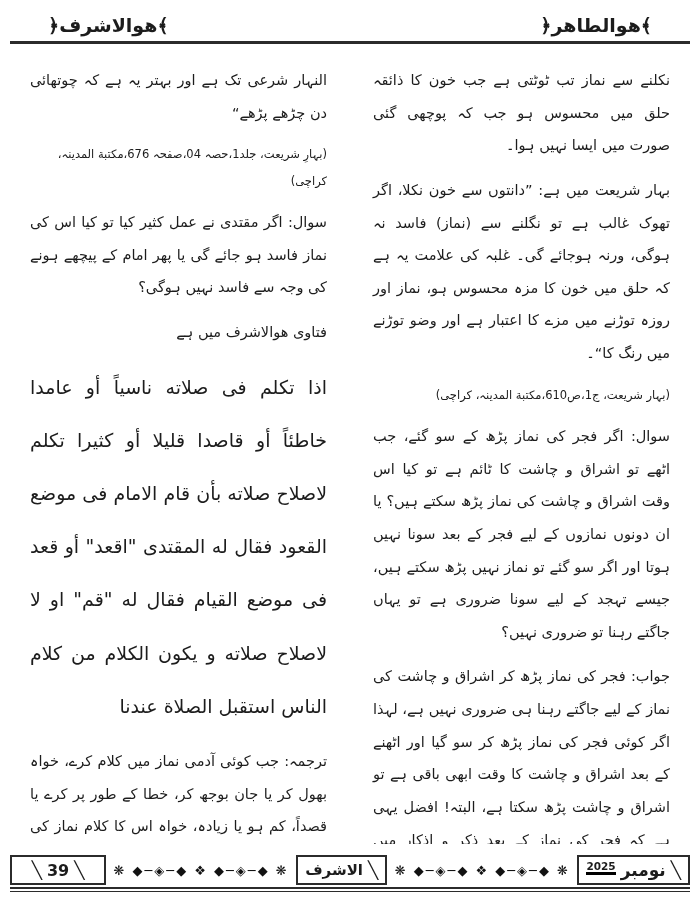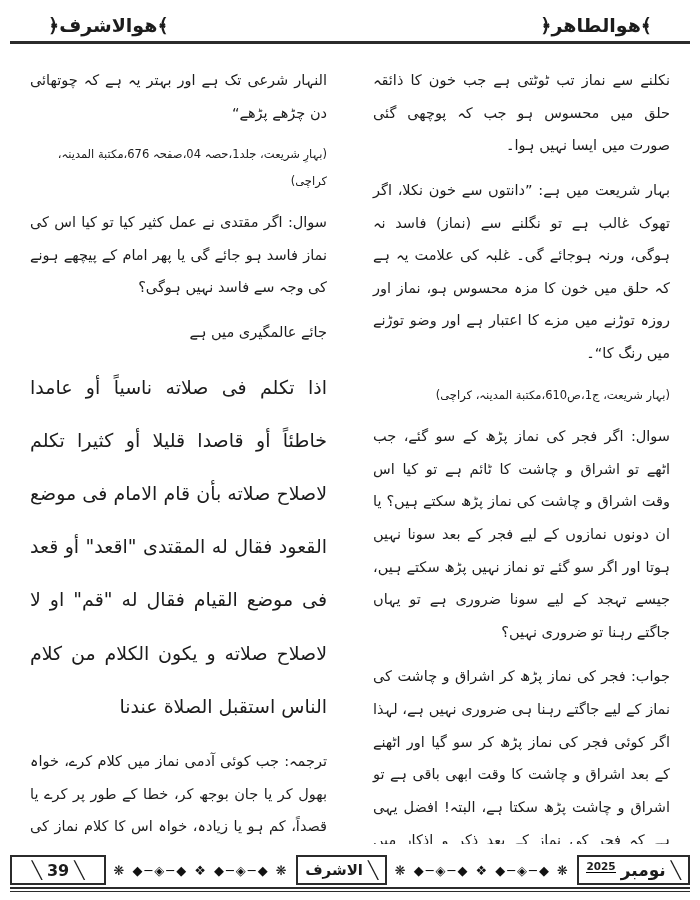--- a/index.html
+++ b/index.html
@@ -31,21 +31,21 @@
   
   .footer { position:absolute; left:10px; right:10px; bottom:8px; }
   .fband { display:flex; align-items:stretch; gap:5px; height:30px; }
   .fbox {
     box-sizing:border-box; border:2px solid #2b2b2b; background:#fff;
     display:flex; align-items:center; justify-content:center;
     gap:5px; padding:0 7px; font-weight:bold; font-size:15px; white-space:nowrap;
   }
   .fbox .slash { font-weight:normal; font-size:17px; line-height:1; }
   .fbox.page-num { min-width:96px; font-size:16px; }
-  .fbox.date .year  { font-size:10.5px; border-bottom:1px solid #000000; align-self:flex-start; margin-top:3px; }
+  .fbox.date .year  { font-size:10.5px; border-bottom:3px solid #000000; align-self:flex-start; margin-top:3px; }
   .fbox.date .month { font-size:17px; }
   .orn {
     flex:1 1 0; min-width:0; overflow:hidden;
     display:flex; align-items:center; justify-content:center;
     font-size:13px; letter-spacing:2px; white-space:nowrap; color:#111;
   }
   .bottom-rule { margin-top:2px; height:2px; border-top:2px solid #2b2b2b; border-bottom:1px solid #2b2b2b; }
 </style>
 </head>
 <body>
@@ -65,21 +65,21 @@
       <p class="body">بہار شریعت میں ہے: ”دانتوں سے خون نکلا، اگر تھوک غالب ہے تو نگلنے سے (نماز) فاسد نہ ہوگی، ورنہ ہوجائے گی۔ غلبہ کی علامت یہ ہے کہ حلق میں خون کا مزہ محسوس ہو، نماز اور روزہ توڑنے میں مزے کا اعتبار ہے اور وضو توڑنے میں رنگ کا“۔</p>
       <p class="citation">(بہار شریعت، ج1،ص610،مکتبة المدینہ، کراچی)</p>
       <p class="body">سوال: اگر فجر کی نماز پڑھ کے سو گئے، جب اٹھے تو اشراق و چاشت کا ٹائم ہے تو کیا اس وقت اشراق و چاشت کی نماز پڑھ سکتے ہیں؟ یا ان دونوں نمازوں کے لیے فجر کے بعد سونا نہیں ہوتا اور اگر سو گئے تو نماز نہیں پڑھ سکتے ہیں، جیسے تہجد کے لیے سونا ضروری ہے تو یہاں جاگتے رہنا تو ضروری نہیں؟</p>
       <p class="body">جواب: فجر کی نماز پڑھ کر اشراق و چاشت کی نماز کے لیے جاگتے رہنا ہی ضروری نہیں ہے، لہذا اگر کوئی فجر کی نماز پڑھ کر سو گیا اور اٹھنے کے بعد اشراق و چاشت کا وقت ابھی باقی ہے تو اشراق و چاشت پڑھ سکتا ہے، البتہ! افضل یہی ہے کہ فجر کی نماز کے بعد ذکر و اذکار میں مشغول رہیں یہاں تک کہ اشراق کا ٹائم ہو جائے پھر اشراق پڑھیں اور چاشت کی نماز کے لیے افضل وقت یہ ہے کہ چوتھائی دن چڑھے پھر پڑھے لہذا چاہیں تو اشراق پڑھ کر سو جائیں اور چوتھائی دن چڑھے چاشت پڑھ لیں چاشت کی نماز کا وقت بیان کرتے ہوئے صدر الشریعہ فرماتے ہیں: ”اس کا وقت آفتاب بلند ہونے سے زوال یعنی نصف</p>
     </section>
 
     <section class="col">
       <p class="body">النہار شرعی تک ہے اور بہتر یہ ہے کہ چوتھائی دن چڑھے پڑھے“</p>
       <p class="citation">(بہارِ شریعت، جلد1،حصہ 04،صفحہ 676،مکتبة المدینہ، کراچی)</p>
       <p class="body">سوال: اگر مقتدی نے عمل کثیر کیا تو کیا اس کی نماز فاسد ہو جائے گی یا پھر امام کے پیچھے ہونے کی وجہ سے فاسد نہیں ہوگی؟</p>
-      <p class="body">جائے عالمگیری میں ہے</p>
+      <p class="body">فتاوی هوالاشرف میں ہے</p>
       <p class="arabic">اذا تكلم فى صلاته ناسياً أو عامدا خاطئاً أو قاصدا قليلا أو كثيرا تكلم لاصلاح صلاته بأن قام الامام فى موضع القعود فقال له المقتدى "اقعد" أو قعد فى موضع القيام فقال له "قم" او لا لاصلاح صلاته و يكون الكلام من كلام الناس استقبل الصلاة عندنا</p>
       <p class="body">ترجمہ: جب کوئی آدمی نماز میں کلام کرے، خواہ بھول کر یا جان بوجھ کر، خطا کے طور پر کرے یا قصداً، کم ہو یا زیادہ، خواہ اس کا کلام نماز کی اصلاح کے لیے ہو مثلاً امام کو بیٹھنا تھا مگر کھڑا ہو گیا، تو مقتدی نے کہا ”بیٹھ جا“ یا کھڑا ہونے کا مقام تھا، بیٹھ گیا، تو مقتدی نے کہا ”کھڑا ہو جا“ یا اس کا کلام نماز کی اصلاح کے لیے نہ ہو اور وہ لوگوں کے کلام میں سے کلام ہو تو ان تمام صورتوں میں ہمارے نزدیک (مقتدی کی نماز فاسد ہو جائے گی اور)</p>
 
     </section>
 
   </main>
 
   <footer class="footer">
     <div class="fband">
 

